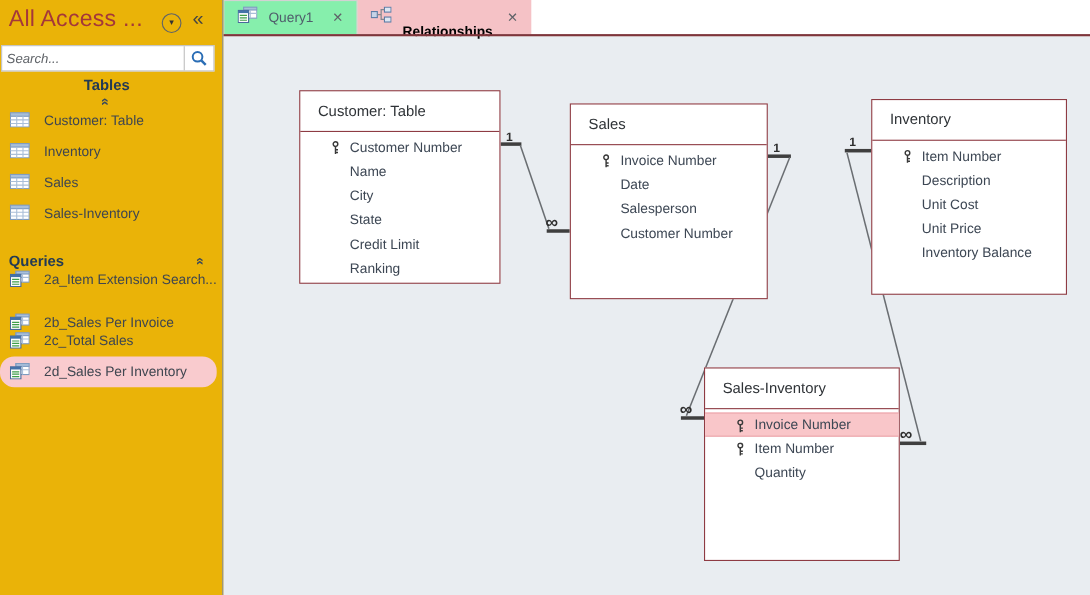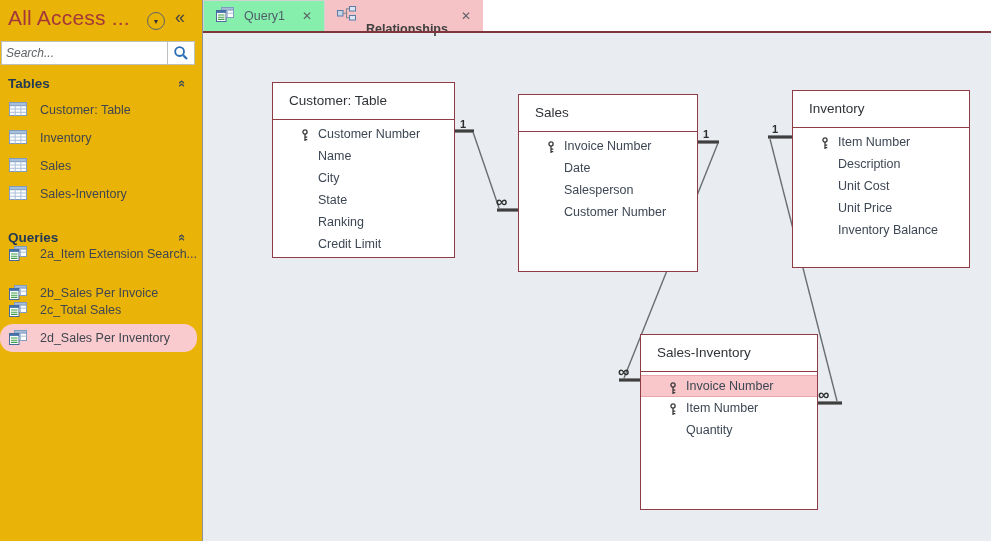--- a/index.html
+++ b/index.html
@@ -23,21 +23,21 @@
   .nav-item.selected{background:#f9cbce;border-radius:13px;}
 
   
   #tabbar{position:absolute;left:203px;top:0;width:788px;height:33px;background:#fff;box-sizing:border-box;z-index:3;}
   #tabbar .underline{position:absolute;left:0;top:31px;width:788px;height:2px;background:#7e353b;}
   .tab{position:absolute;top:0;height:31px;display:flex;align-items:center;box-sizing:border-box;cursor:pointer;}
   .tab-query1{left:0;width:122px;background:#86efac;border:1px solid #d2d2d2;border-bottom:0;}
   .tab-rel{left:122px;width:158px;background:#f5c2c6;}
   .tab .ticon{margin-left:12px;}
   .tab .tlabel{margin-left:10px;font-size:12.5px;color:#4f5d6b;white-space:nowrap;}
-  .tab-rel .tlabel{font-weight:bold;color:#404040;margin-top:27px;}
+  .tab-rel .tlabel{font-weight:bold;color:#000000;margin-top:27px;}
   .tab .tclose{margin-left:auto;margin-right:12px;font-size:12px;color:#5f6368;cursor:pointer;}
 
   
   #canvas{position:absolute;left:203px;top:33px;width:788px;height:508px;background:#e9edf1;z-index:1;}
   #rel-lines{position:absolute;left:0;top:0;width:991px;height:541px;z-index:2;pointer-events:none;}
   #rel-lines line,#rel-lines path{pointer-events:stroke;}
   .rel-one{font-size:11px;font-weight:bold;fill:#2e2e2e;font-family:"Liberation Sans",sans-serif;}
   .rel-many{font-size:16px;font-weight:bold;fill:#2e2e2e;font-family:"Liberation Sans",sans-serif;}
 
   
@@ -99,21 +99,21 @@
     <div class="searchbox">
       <input type="text" placeholder="Search..." style="">
       <div class="search-btn">
         <svg width="16" height="16" viewBox="0 0 16 16">
           <circle cx="6.6" cy="6.6" r="4.4" fill="none" stroke="#2a6db5" stroke-width="1.8"></circle>
           <line x1="10.2" y1="10.2" x2="14" y2="14" stroke="#2a6db5" stroke-width="2.2"></line>
         </svg>
       </div>
     </div>
 
-    <div class="sec-head" style="top:70px;">
+    <div class="sec-head" style="top:70px;flex-direction:column;">
       <span class="lbl">Tables</span>
       <span class="chev-up">«</span>
     </div>
 
     <div class="nav-item" style="top:96px;">
       <span class="nicon">
         <svg width="18" height="14" viewBox="0 0 18 14">
             <rect x="0.5" y="0.5" width="17" height="13" fill="#fff" stroke="#7f9cc0"></rect>
             <rect x="0.5" y="0.5" width="17" height="3.2" fill="#a8bfda" stroke="#7f9cc0"></rect>
             <path d="M0.5 7h17M0.5 10.3h17M6.2 3.7v9.8M11.9 3.7v9.8" stroke="#aabfd8" stroke-width="1" fill="none"></path>
@@ -254,24 +254,24 @@
       <div class="frow">
           <span class="fname">Name</span>
         </div>
       <div class="frow">
           <span class="fname">City</span>
         </div>
       <div class="frow">
           <span class="fname">State</span>
         </div>
       <div class="frow">
+          <span class="fname">Credit Limit</span>
+        </div>
+      <div class="frow">
           <span class="fname">Ranking</span>
-        </div>
-      <div class="frow">
-          <span class="fname">Credit Limit</span>
         </div>
     </div>
   </div>
 
   <div class="dtable t-sales">
     <div class="dtitle">Sales</div>
     <div class="dfields">
       <div class="frow">
         <span class="keyicon"><svg width="12" height="13" viewBox="0 0 12 13">
               <circle cx="6" cy="3" r="2.1" fill="none" stroke="#3a3a3a" stroke-width="1.3"></circle>

